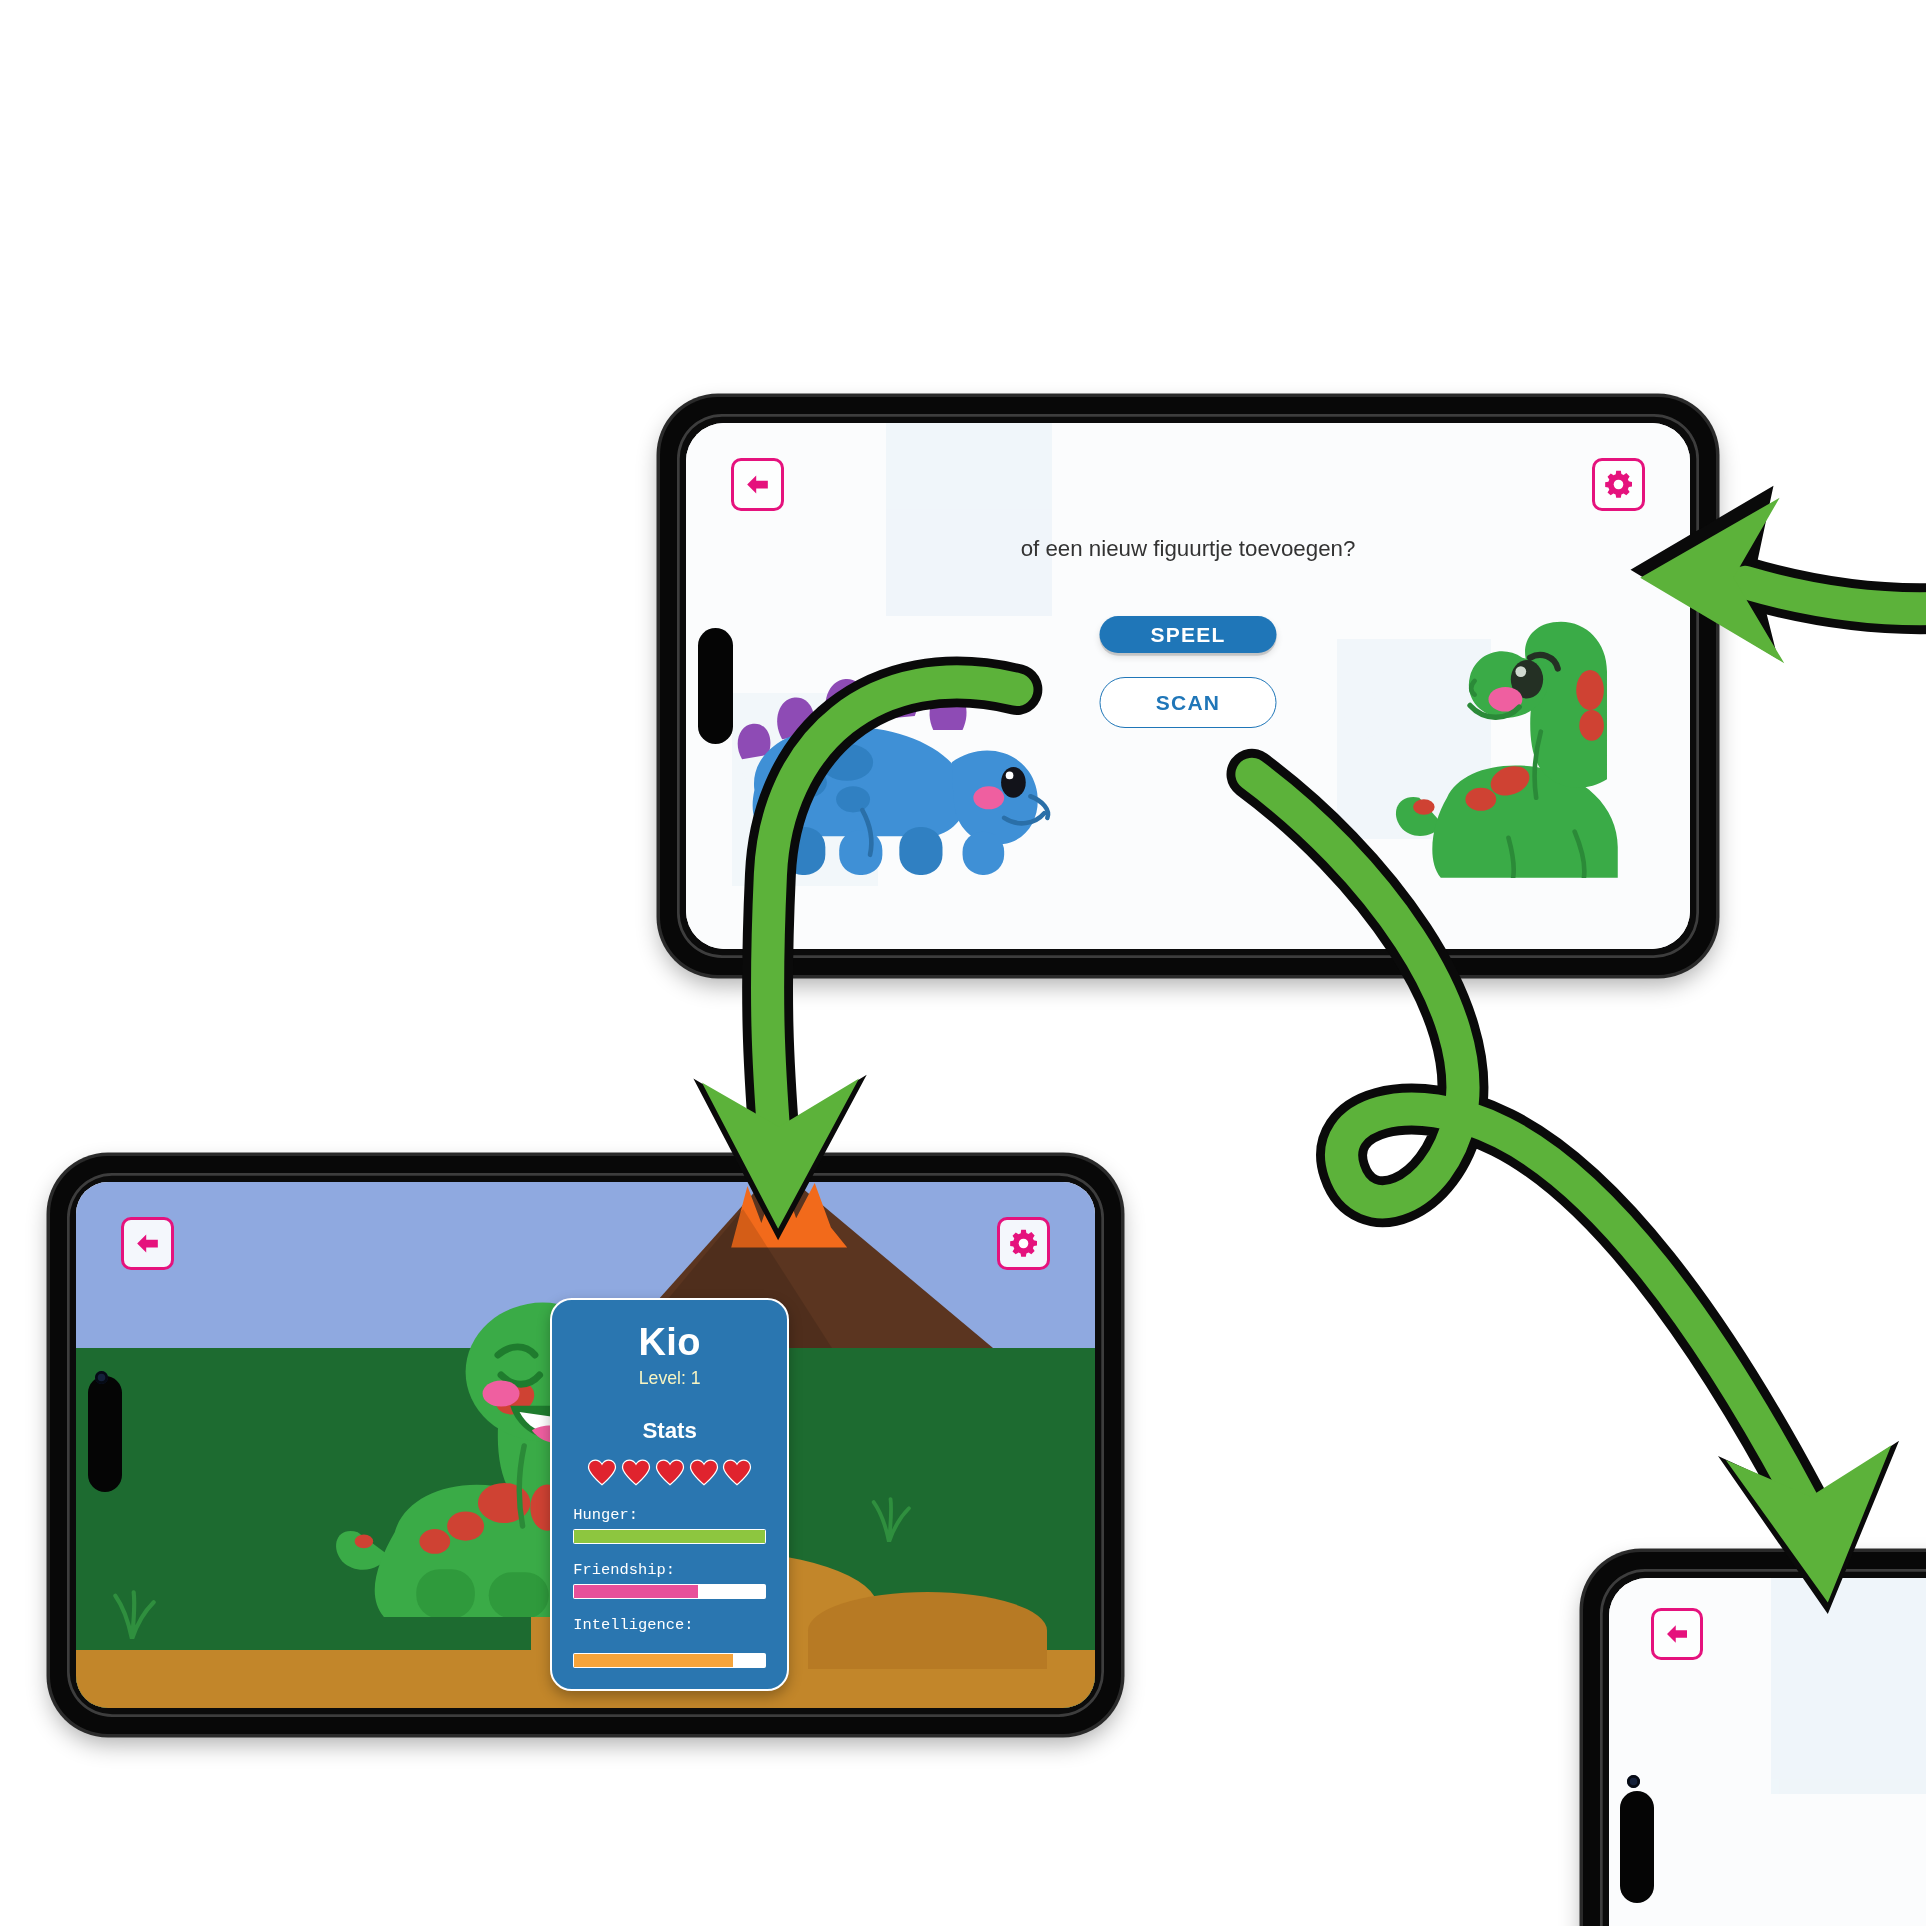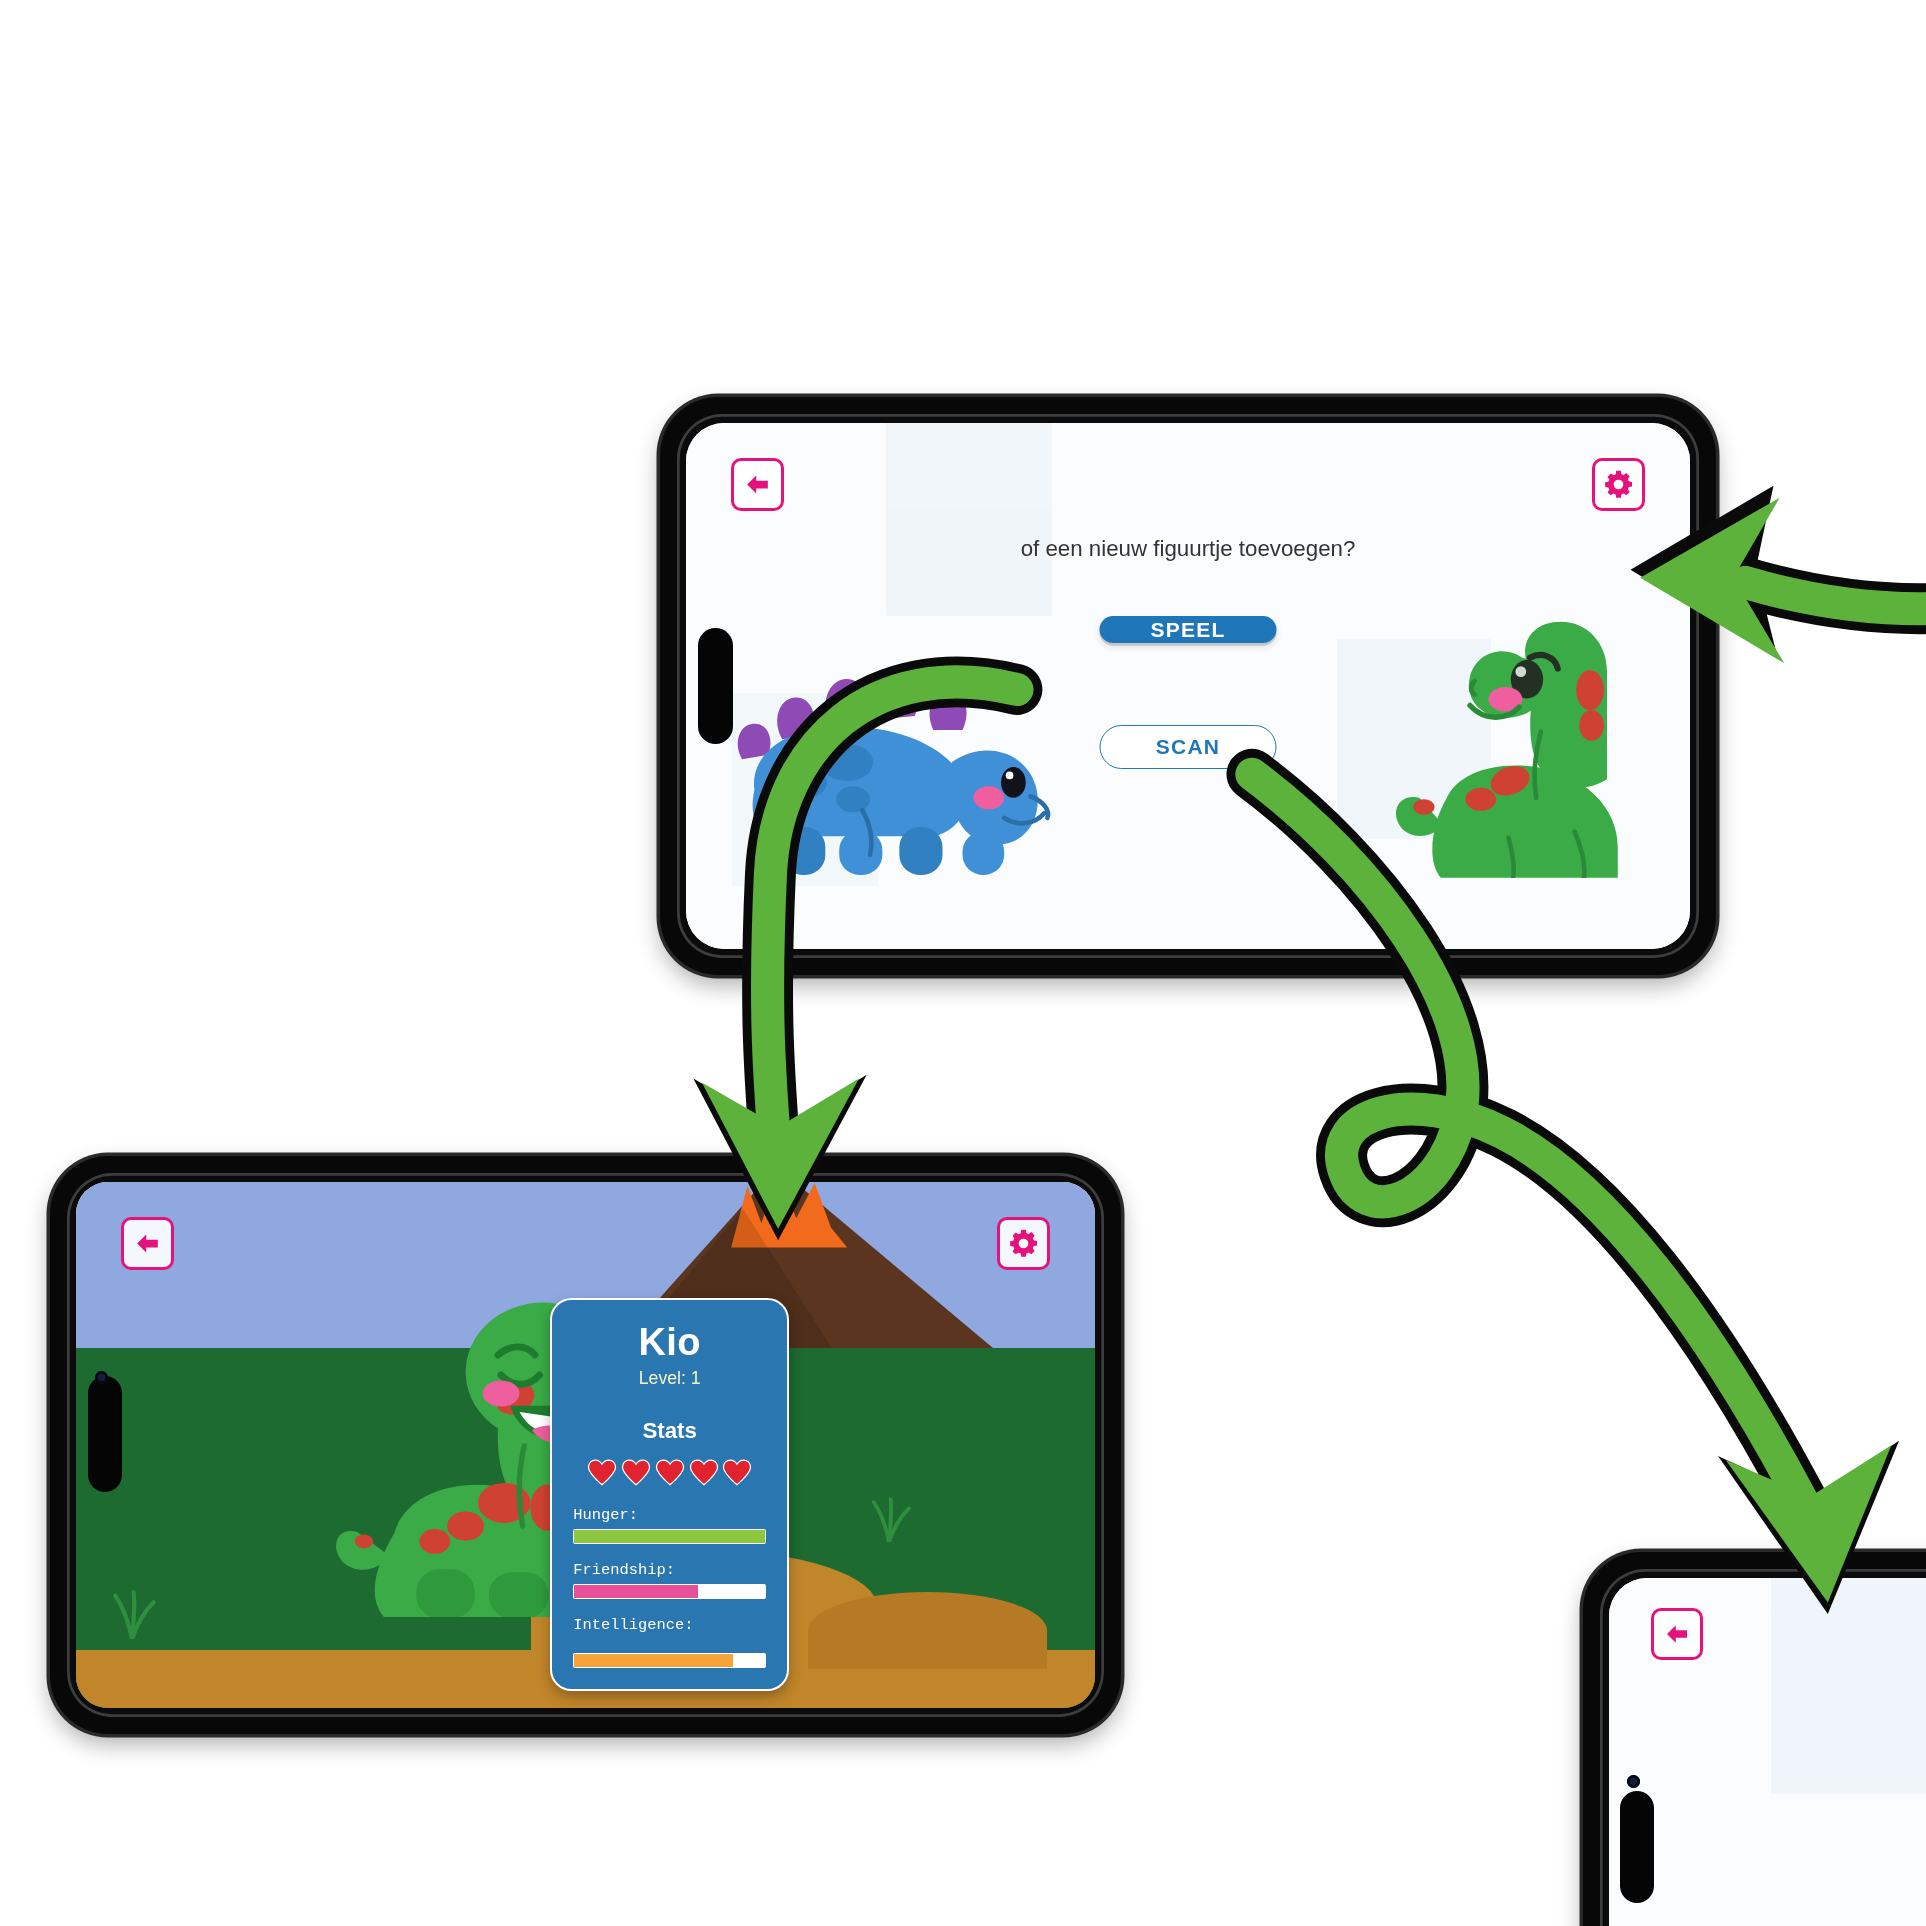--- a/index.html
+++ b/index.html
@@ -222,24 +222,24 @@
             <ellipse cx="118" cy="238" rx="20" ry="15" fill="#cf4233"></ellipse>
             <path d="M196 150 C188 180 186 210 190 236" stroke="#2b8a38" stroke-width="6" fill="none" stroke-linecap="round"></path>
             <path d="M240 280 C250 304 254 326 252 340 M154 288 C160 310 162 328 160 340" stroke="#2b8a38" stroke-width="6" fill="none" stroke-linecap="round"></path>
           </svg>
         </div>
 
         <div class="app-sub" style="position:absolute; left:0; right:0; top:112px; font-size:22.3px;">
           <div>of een nieuw figuurtje toevoegen?</div>
         </div>
 
-        <div class="btn btn-primary" style="position:absolute; left:50%; transform:translateX(-50%); top:193px; width:177px; height:27px; font-size:21px;">
+        <div class="btn btn-primary" style="position:absolute; left:50%; transform:translateX(-50%); top:193px; width:177px; height:37px; font-size:21px;">
           <span>SPEEL</span>
         </div>
-        <div class="btn btn-outline" style="position:absolute; left:50%; transform:translateX(-50%); top:254px; width:177px; height:44px; font-size:21px;margin-top:48px;">
+        <div class="btn btn-outline" style="position:absolute; left:50%; transform:translateX(-50%); top:254px; width:177px; height:51px; font-size:21px;">
           <span>SCAN</span>
         </div>
 
       </div>
     </div>
   </div>
 
   <div class="phone" style="left:50px; top:1156px; width:1071px; height:578px; border-radius:58px;">
     <div class="phone-inner" style="border-radius:45px;">
       <div class="screen" style="border-radius:32px;">

